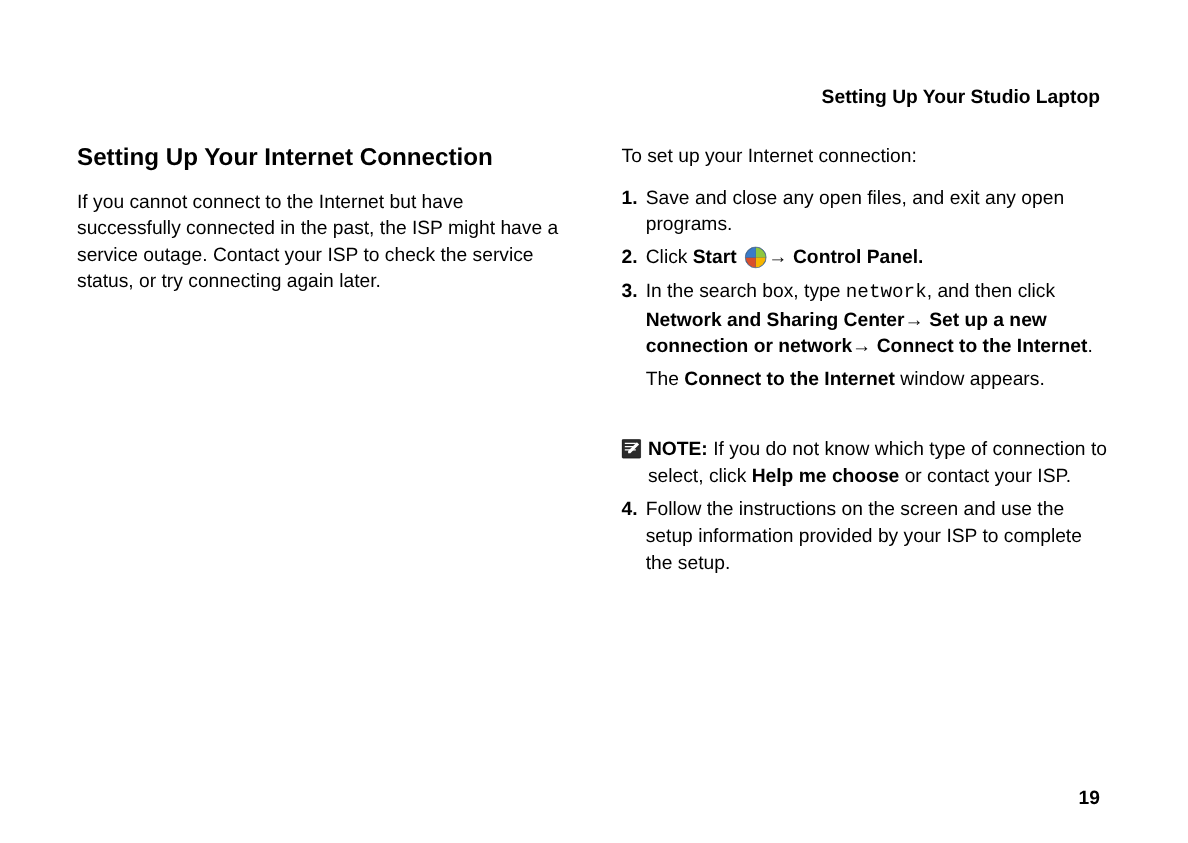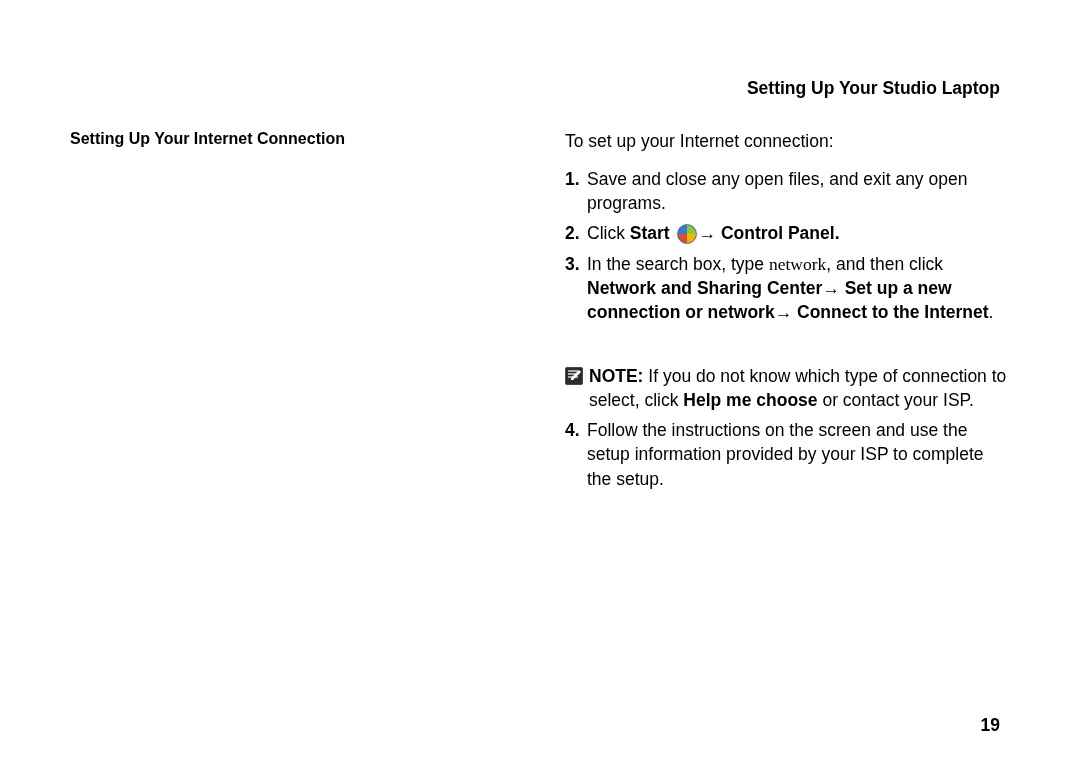--- a/index.html
+++ b/index.html
@@ -26,34 +26,34 @@
     }
     .content {
       display: flex;
       gap: 50px;
     }
     .column {
       flex: 1;
     }
     .section-title {
       font-weight: bold;
-      font-size: 16px;
+      font-size: 22px;
       margin-bottom: 14px;
       line-height: 1.25;
     }
     .para {
       font-size: 17.5px;
       line-height: 1.38;
       margin-bottom: 14px;
     }
     .bold {
       font-weight: bold;
     }
     .mono {
-      font-family: Liberation Serif, serif;
+      font-family: Liberation Mono, monospace;
     }
     .ordered-list {
       list-style: none;
       padding-left: 0;
     }
     .ordered-item {
       font-size: 17.5px;
       line-height: 1.38;
       margin-bottom: 6px;
       display: flex;
@@ -110,20 +110,21 @@
     }
   </style>
 </head>
 <body>
 
 <div class="header-title">Setting Up Your Studio Laptop</div>
 
 <div class="content">
   <div class="column">
     <div class="section-title">Setting Up Your Internet Connection</div>
+    <div class="para">If you cannot connect to the Internet but have successfully connected in the past, the ISP might have a service outage. Contact your ISP to check the service status, or try connecting again later.</div>
   </div>
 
   <div class="column">
     <div class="para">To set up your Internet connection:</div>
     <ol class="ordered-list">
       <li class="ordered-item">
         <span class="item-marker">1.</span>
         <span class="item-content">Save and close any open files, and exit any open programs.</span>
       </li>
       <li class="ordered-item">
@@ -139,20 +140,23 @@
               </svg></span><span class="bold">→ Control Panel.</span>
         </span>
       </li>
       <li class="ordered-item">
         <span class="item-marker">3.</span>
         <span class="item-content">
           <span>In the search box, type </span><span class="mono">network</span><span>, and then click </span><span class="bold">Network and Sharing Center→ Set up a new connection or network→ Connect to the Internet</span><span>.</span>
         </span>
       </li>
     </ol>
+    <div class="sub-para">
+      <span>The </span><span class="bold">Connect to the Internet</span><span> window appears.</span>
+    </div>
     <div class="note-row">
       <span class="note-icon">
         <svg viewBox="0 0 18 18">
           <rect x="0.5" y="0.5" width="17" height="17" rx="1" fill="#2b2b2b" stroke="#000" stroke-width="0.5"></rect>
           <line x1="3" y1="4" x2="13" y2="4" stroke="#fff" stroke-width="1.2"></line>
           <line x1="3" y1="7" x2="13" y2="7" stroke="#fff" stroke-width="1.2"></line>
           <line x1="3" y1="10" x2="13" y2="10" stroke="#fff" stroke-width="1.2"></line>
           <path d="M14 3 L16 5 L8 13 L6 13 L6 11 Z" fill="#fff"></path>
         </svg>
       </span>

